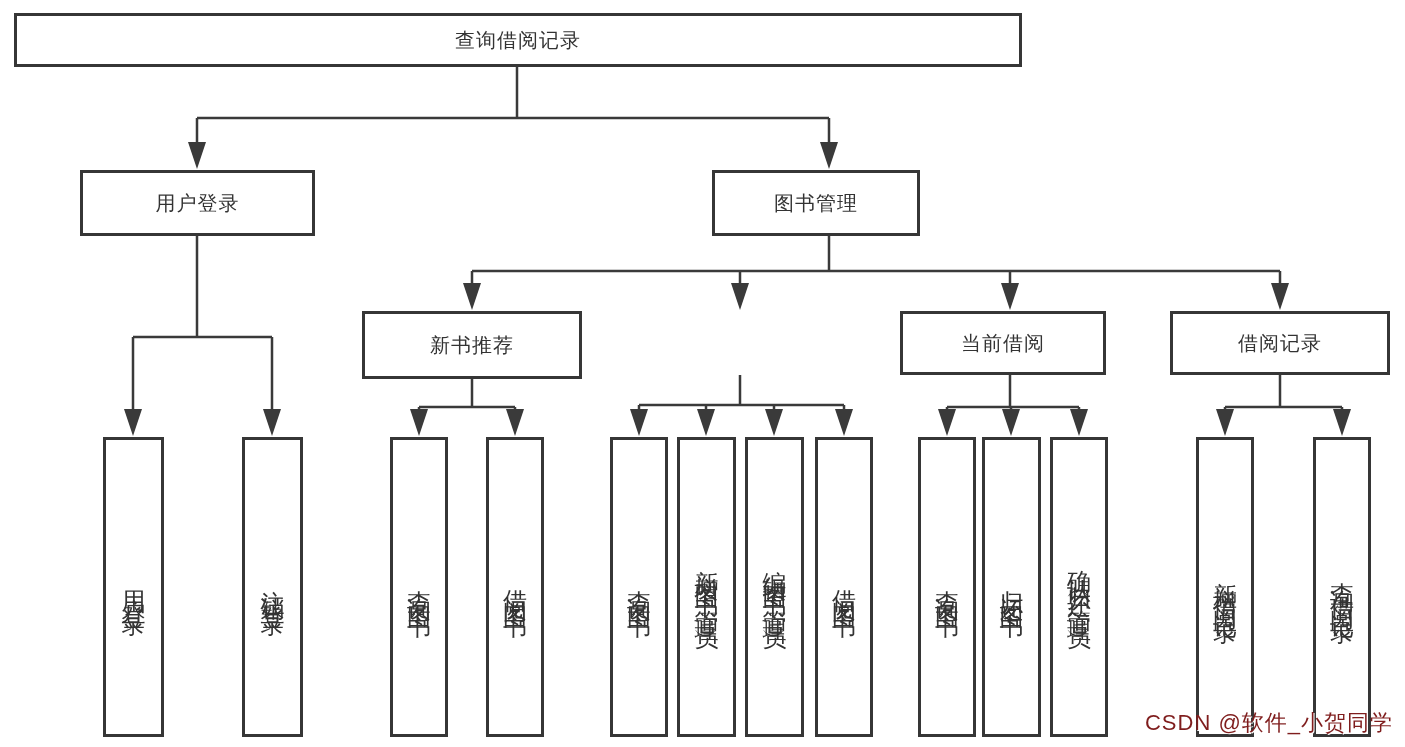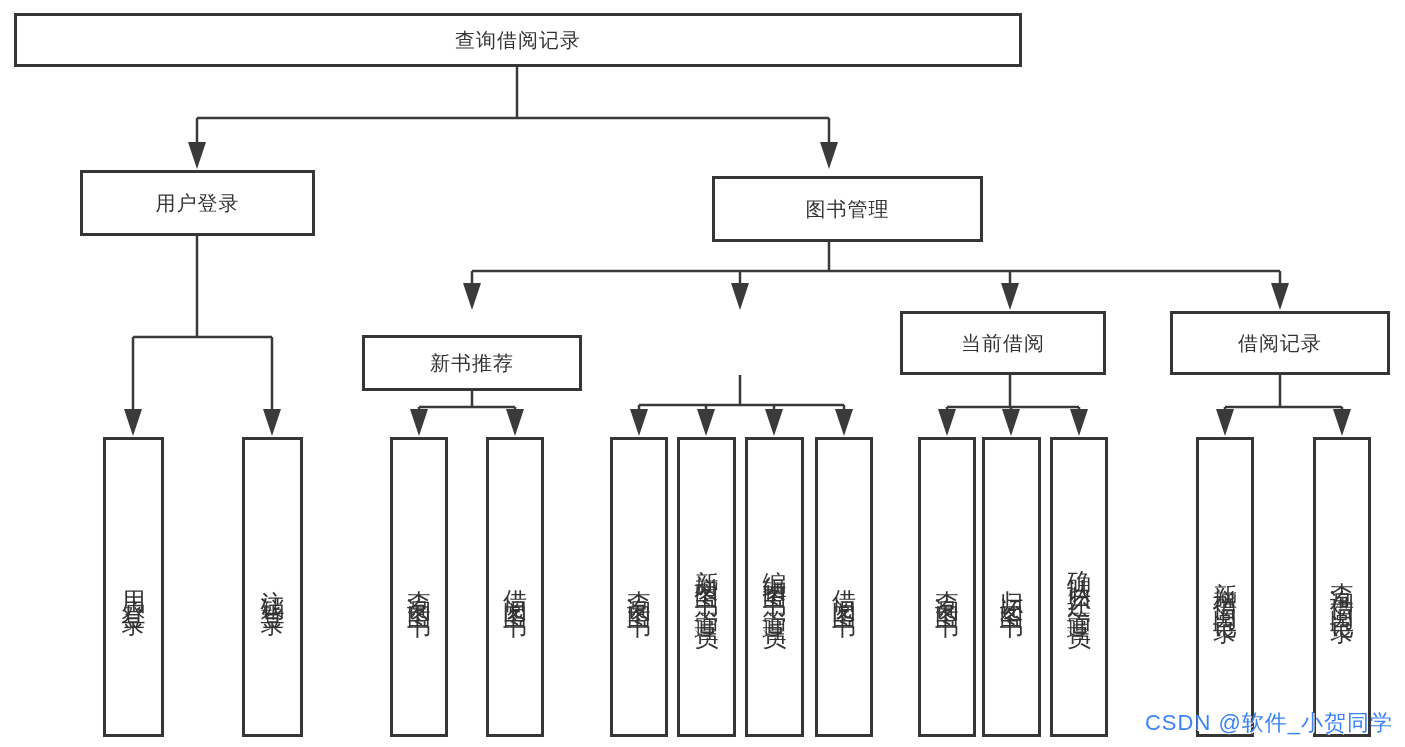--- a/index.html
+++ b/index.html
@@ -38,23 +38,23 @@
     writing-mode: vertical-rl;
     text-orientation: mixed;
     letter-spacing: 8px;
     line-height: 1;
     white-space: nowrap;
   }
   
   .n-root          { left: 14px;   top: 13px;  width: 1008px; height: 54px; }
   
   .n-user-login    { left: 80px;   top: 170px; width: 235px;  height: 66px; }
-  .n-book-mgmt     { left: 712px;  top: 176px; width: 271px;  height: 66px; }
+  .n-book-mgmt     { left: 712px;  top: 170px; width: 208px;  height: 66px; }
   
-  .n-new-book-rec  { left: 362px;  top: 311px; width: 220px;  height: 56px; margin-top: 24px; }
+  .n-new-book-rec  { left: 362px;  top: 311px; width: 220px;  height: 68px; }
   .n-book-borrow   { left: 630px;  top: 311px; width: 220px;  height: 64px; }
   .n-cur-borrow    { left: 900px;  top: 311px; width: 206px;  height: 64px; }
   .n-borrow-rec    { left: 1170px; top: 311px; width: 220px;  height: 64px; }
   
   .leaf            { top: 437px; height: 300px; }
   .n-leaf-login    { left: 103px;  width: 61px; }
   .n-leaf-logout   { left: 242px;  width: 61px; }
   .n-leaf-nb-query { left: 390px;  width: 58px; }
   .n-leaf-nb-borrow{ left: 486px;  width: 58px; }
   .n-leaf-bb-query { left: 610px;  width: 58px; }
@@ -64,21 +64,21 @@
   .n-leaf-cb-query { left: 918px;  width: 58px; }
   .n-leaf-cb-return{ left: 982px;  width: 59px; }
   .n-leaf-cb-confirm{ left: 1050px; width: 58px; }
   .n-leaf-br-add   { left: 1196px; width: 58px; }
   .n-leaf-br-query { left: 1313px; width: 58px; }
   .watermark {
     position: absolute;
     right: 12px;
     bottom: 9px;
     font-size: 22px;
-    color: #3b82f6;
+    color: #7f1d1d;
     text-shadow: 1px 1px 0 #ffffff;
     letter-spacing: 1px;
     z-index: 5;
     white-space: nowrap;
   }
 </style>
 </head>
 <body>
 
 <div class="stage">

